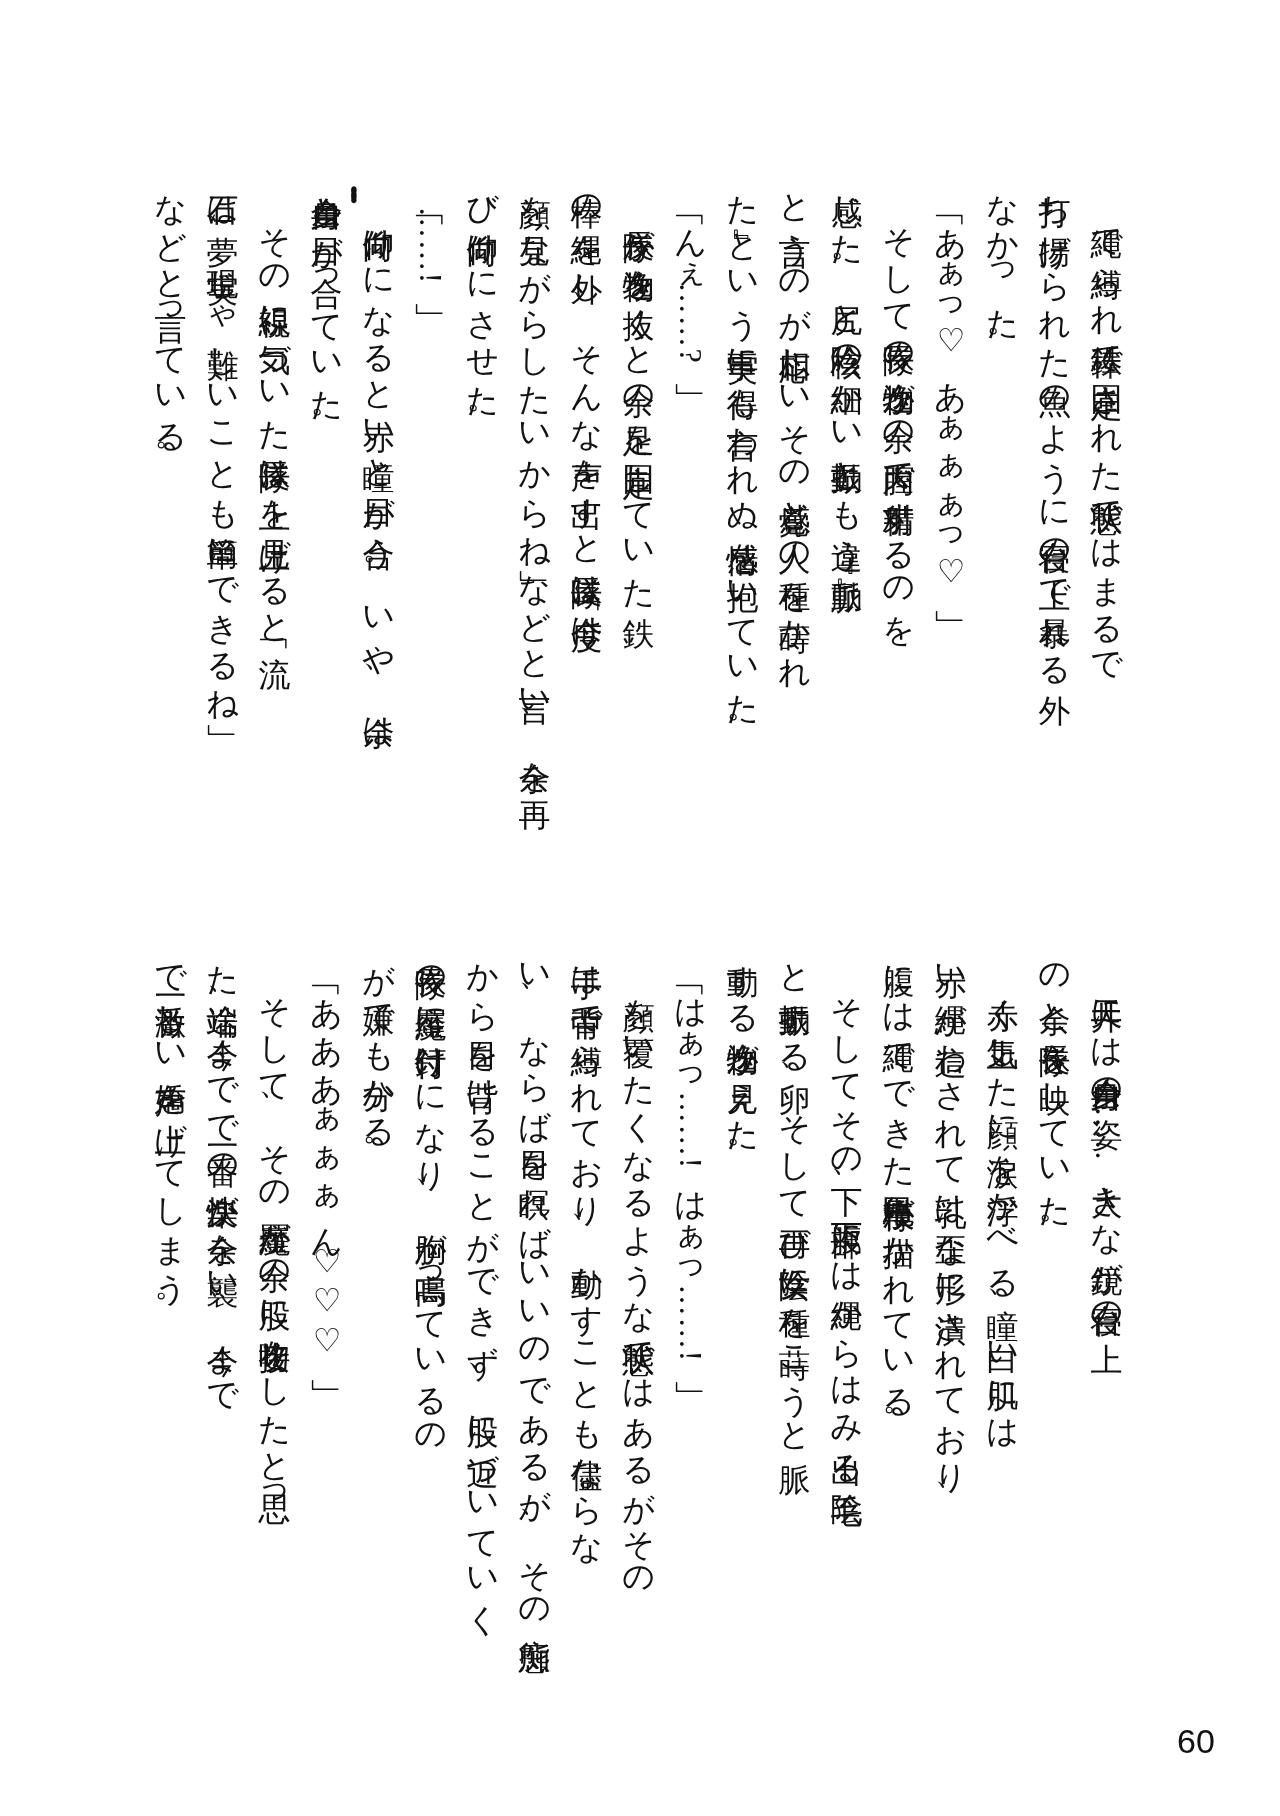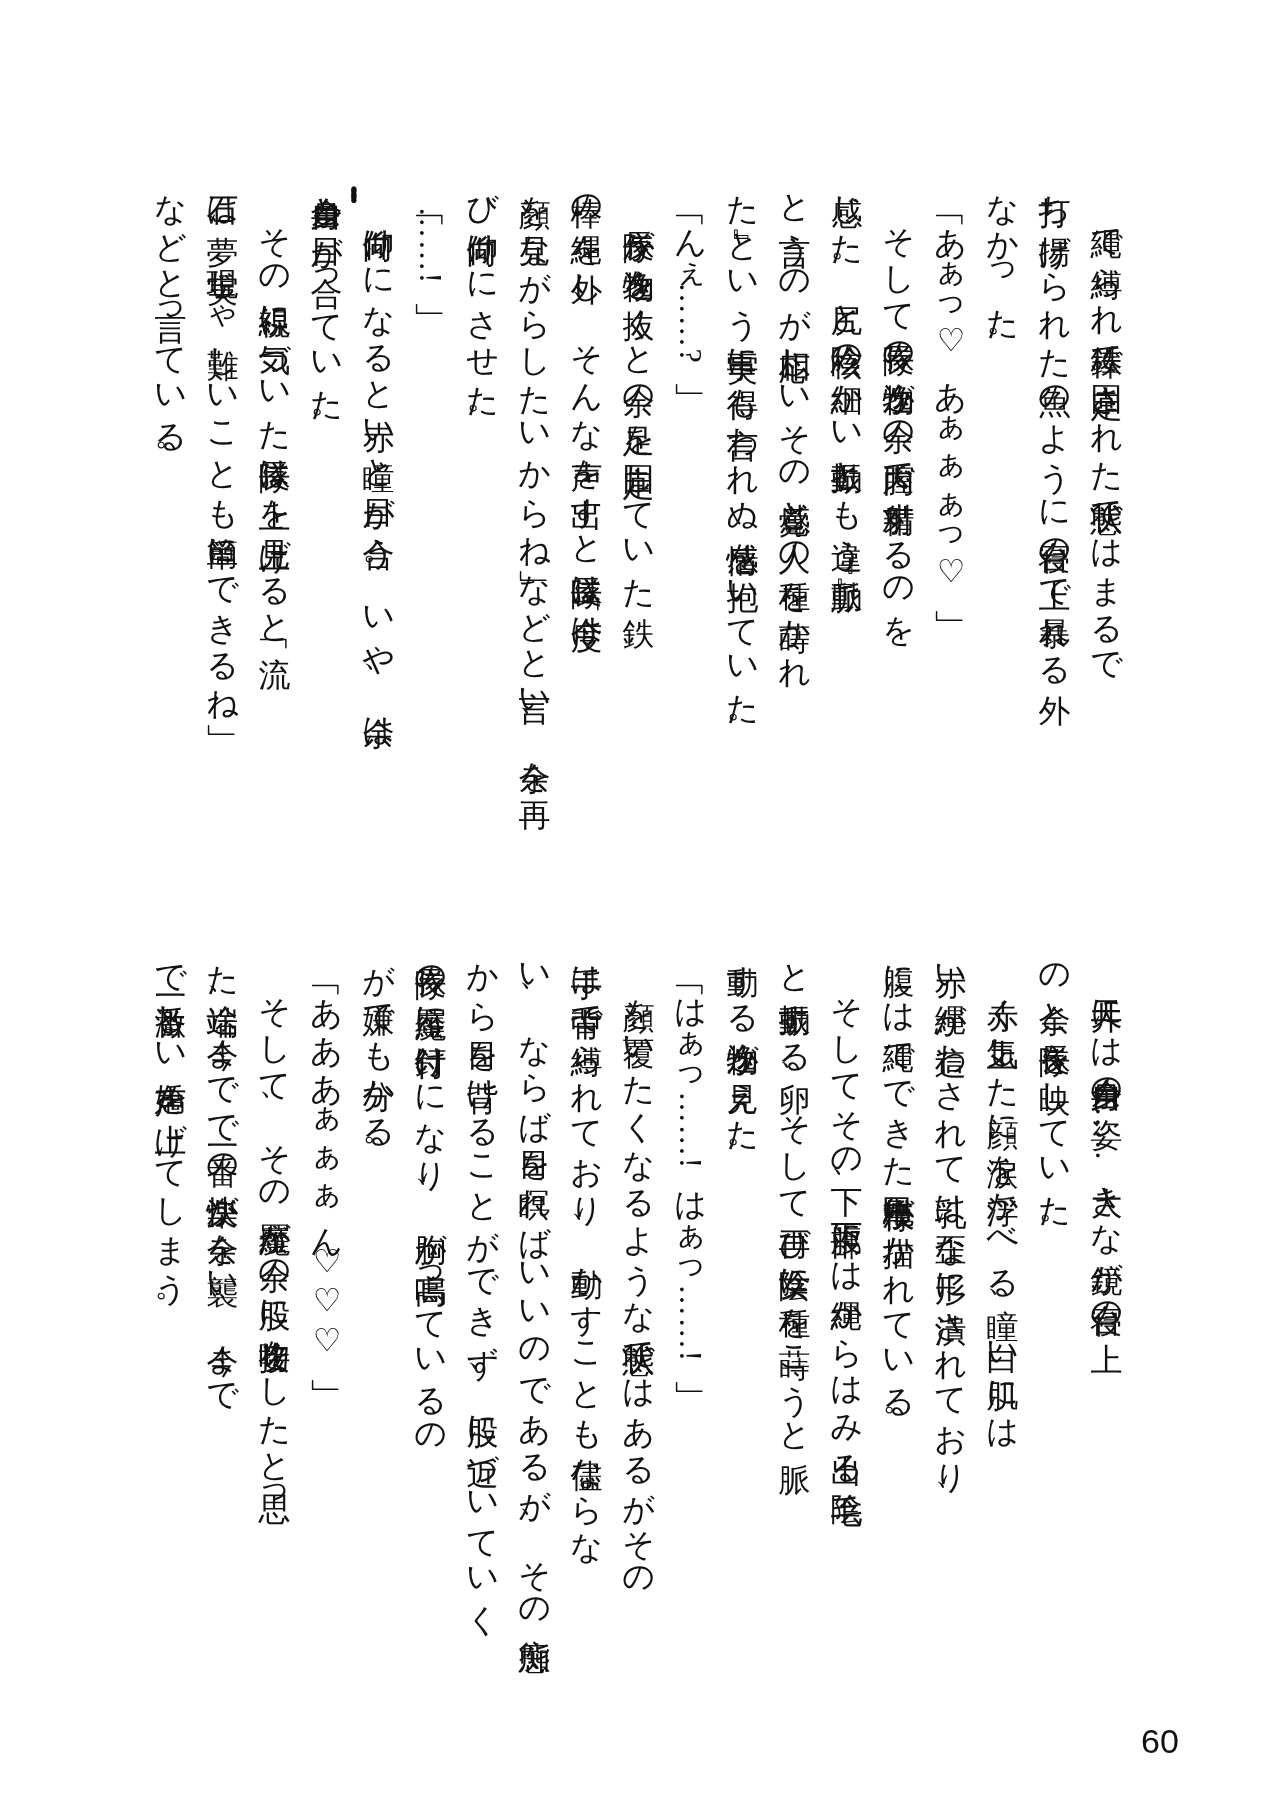--- a/index.html
+++ b/index.html
@@ -20,21 +20,21 @@
     letter-spacing: 1.2px;
     color: #121212;
     white-space: nowrap;
   }
   .vcol.dots {
     
     color: #121212;
   }
   .page-number {
     position: absolute;
-    left: 1120px;
+    left: 1156px;
     top: 1722px;
     width: 80px;
     text-align: center;
     font-family: "Liberation Sans", "DejaVu Sans", sans-serif;
     font-size: 34px;
     color: #111111;
   }
 </style>
 </head>
 <body>

